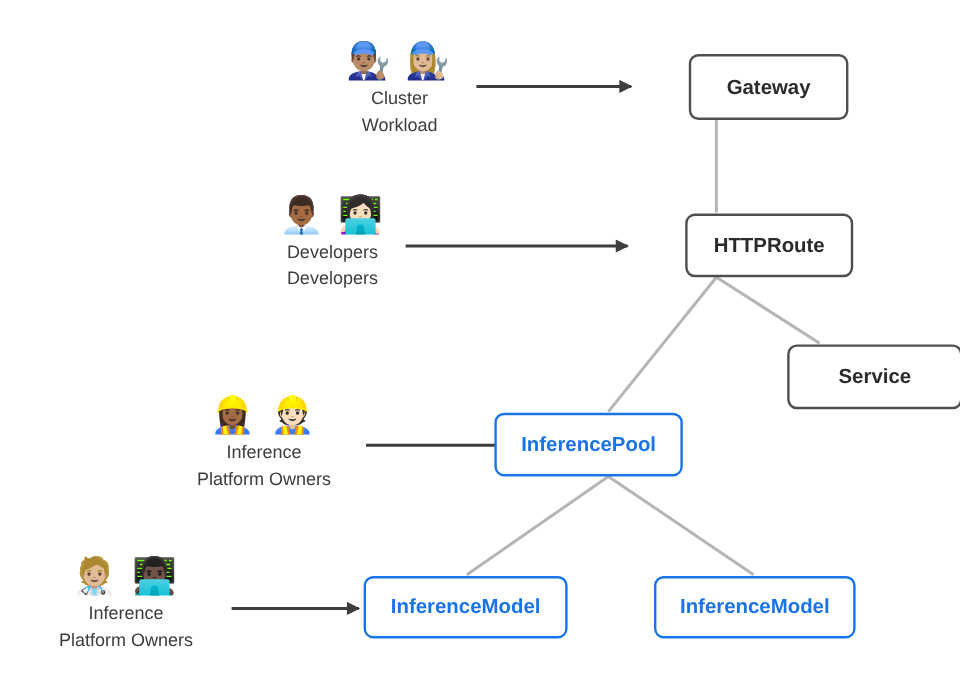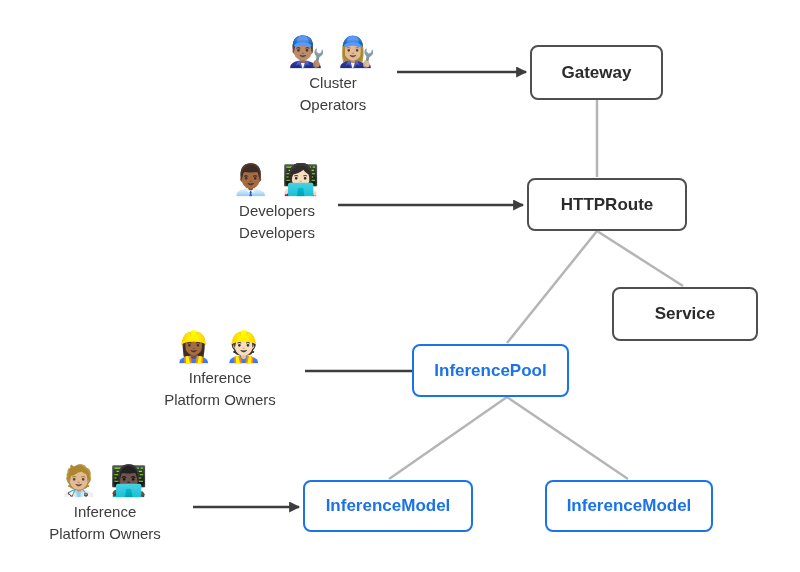--- a/index.html
+++ b/index.html
@@ -49,20 +49,21 @@
     align-items:center;
     justify-content:center;
     font-weight:bold;
     font-size:17px;
     white-space:nowrap;
     box-sizing:border-box;
   }
   .node.dark{
     border:2.5px solid var(--node-border-dark);
     color:var(--node-text-dark);
+    margin-left:44px;
   }
   .node.blue{
     border:2px solid var(--accent-blue);
     color:var(--accent-blue);
   }
   .persona{
     position:absolute;
     z-index:2;
     display:flex;
     flex-direction:column;
@@ -77,21 +78,21 @@
     white-space:nowrap;
   }
   .persona .plabel{
     font-size:15px;
     line-height:22px;
     color:var(--label-text);
     white-space:nowrap;
   }
   
   #node-gateway{left:530px;top:45px;width:133px;height:55px;}
-  #node-httproute{left:527px;top:178px;width:160px;height:53px;}
+  #node-httproute{left:527px;top:178px;width:140px;height:53px;}
   #node-service{left:612px;top:287px;width:146px;height:54px;justify-content:center;}
   #node-inferencepool{left:412px;top:344px;width:157px;height:53px;}
   #node-inferencemodel-left{left:303px;top:480px;width:170px;height:52px;}
   #node-inferencemodel-right{left:545px;top:480px;width:168px;height:52px;}
   
   #persona-cluster-operators{left:233px;top:32px;}
   #persona-application-developers{left:177px;top:160px;}
   #persona-inference-platform-owners{left:120px;top:327px;}
   #persona-inference-workload-owners{left:5px;top:461px;}
 </style>
@@ -115,21 +116,21 @@
 
     <line class="arrow" marker-end="url(#arrowhead)" x1="397" y1="72" x2="526" y2="72"></line>
     <line class="arrow" marker-end="url(#arrowhead)" x1="338" y1="205" x2="523" y2="205"></line>
     <line class="arrow" marker-end="url(#arrowhead)" x1="305" y1="371" x2="424" y2="371"></line>
     <line class="arrow" marker-end="url(#arrowhead)" x1="193" y1="507" x2="299" y2="507"></line>
   </svg>
 
   <div class="persona" id="persona-cluster-operators">
     <div class="emojis">👨🏽‍🔧 👩🏼‍🔧</div>
     <div class="plabel">Cluster</div>
-    <div class="plabel">Operators</div>
+    <div class="plabel">Workload</div>
   </div>
 
   <div class="persona" id="persona-application-developers">
     <div class="emojis">👨🏾‍💼 👩🏻‍💻</div>
     <div class="plabel">Developers</div>
     <div class="plabel">Developers</div>
   </div>
 
   <div class="persona" id="persona-inference-platform-owners">
     <div class="emojis">👷🏾‍♀️ 👷🏻</div>

